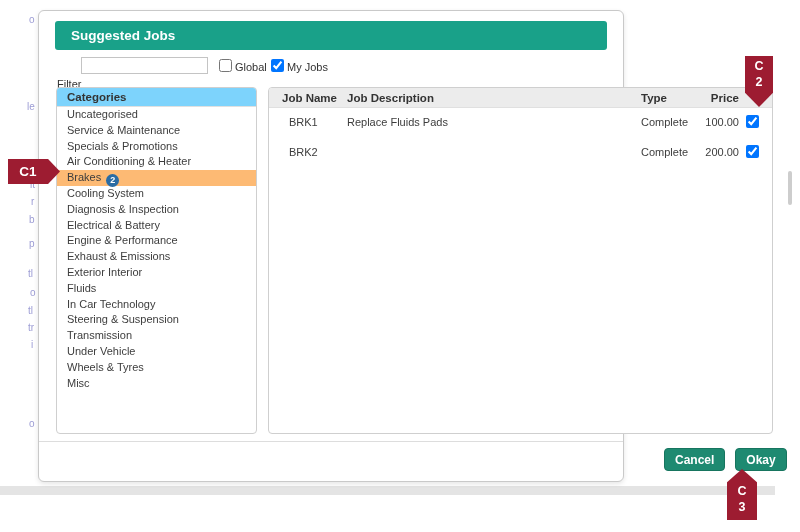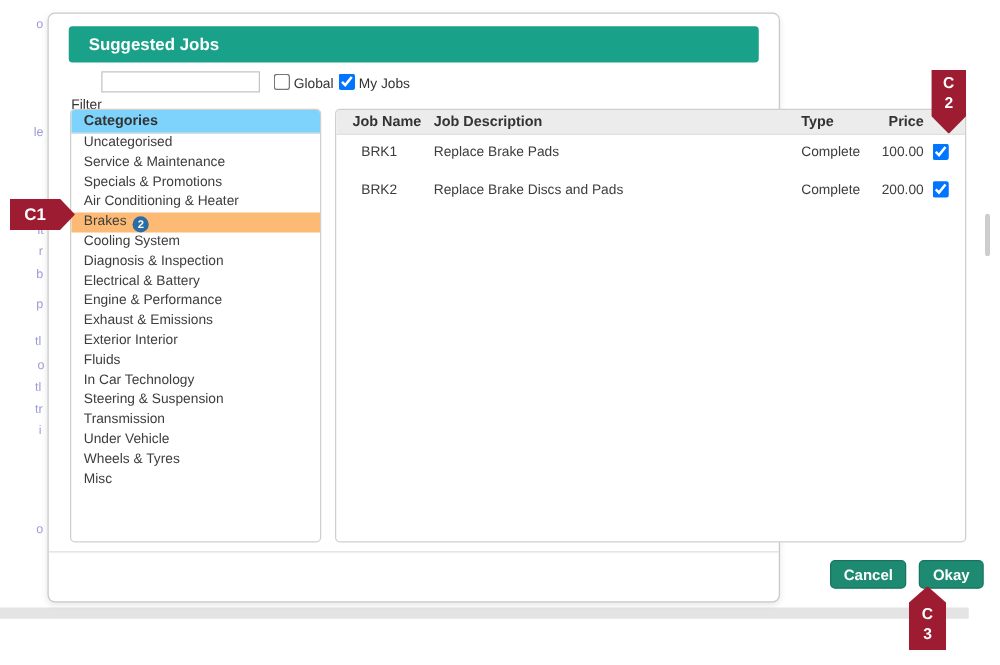--- a/index.html
+++ b/index.html
@@ -230,29 +230,28 @@
       <div class="tbl-header">
         <span class="col-name">Job Name</span>
         <span class="col-desc">Job Description</span>
         <span class="col-type">Type</span>
         <span class="col-price">Price</span>
       </div>
       <div class="job-rows">
 
           <div class="job-row">
             <span class="cell cell-name">BRK1</span>
-            <span class="cell cell-desc">Replace Brake Pads</span>
+            <span class="cell cell-desc">Replace Fluids Pads</span>
             <span class="cell cell-type">Complete</span>
             <span class="cell cell-price">100.00</span>
             <input type="checkbox" class="cell-cb" checked="" style="">
           </div>
 
           <div class="job-row">
             <span class="cell cell-name">BRK2</span>
-            <span class="cell cell-desc">Replace Brake Discs and Pads</span>
             <span class="cell cell-type">Complete</span>
             <span class="cell cell-price">200.00</span>
             <input type="checkbox" class="cell-cb" checked="" style="">
           </div>
         </div>
     </div>
 
     <div class="footer-divider"></div>
     <div class="footer-buttons">
       <button class="btn">Cancel</button>

